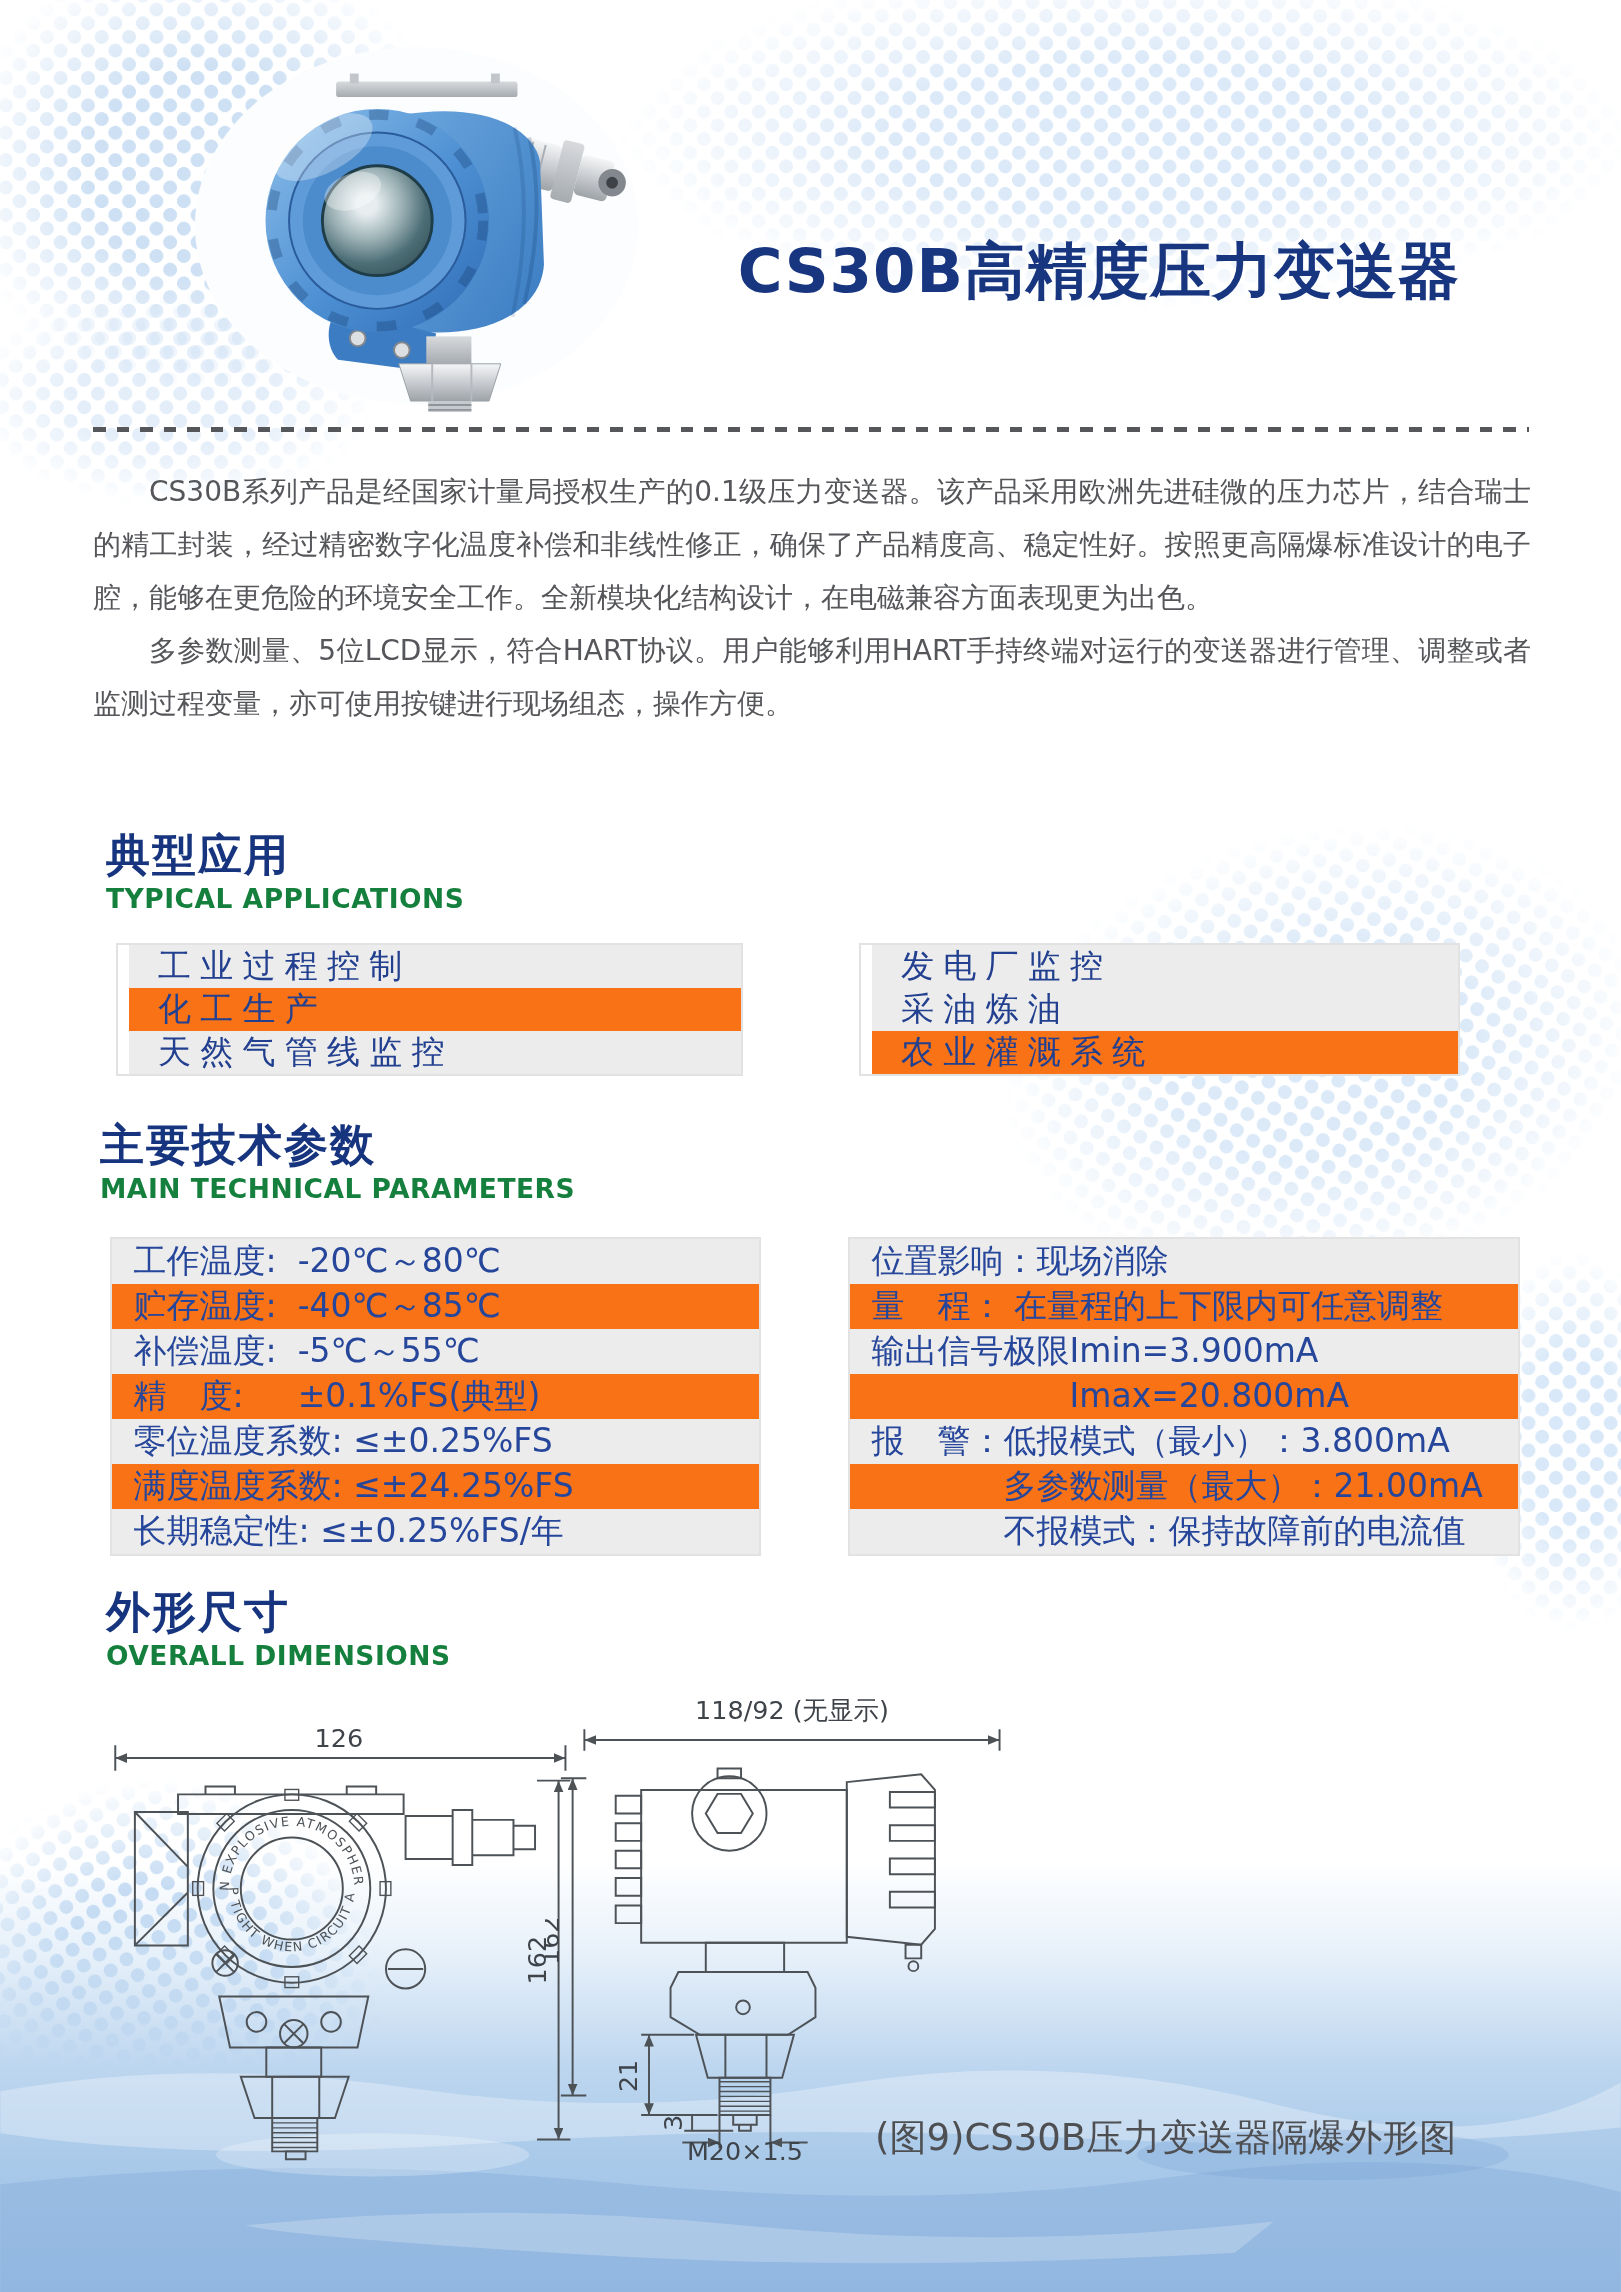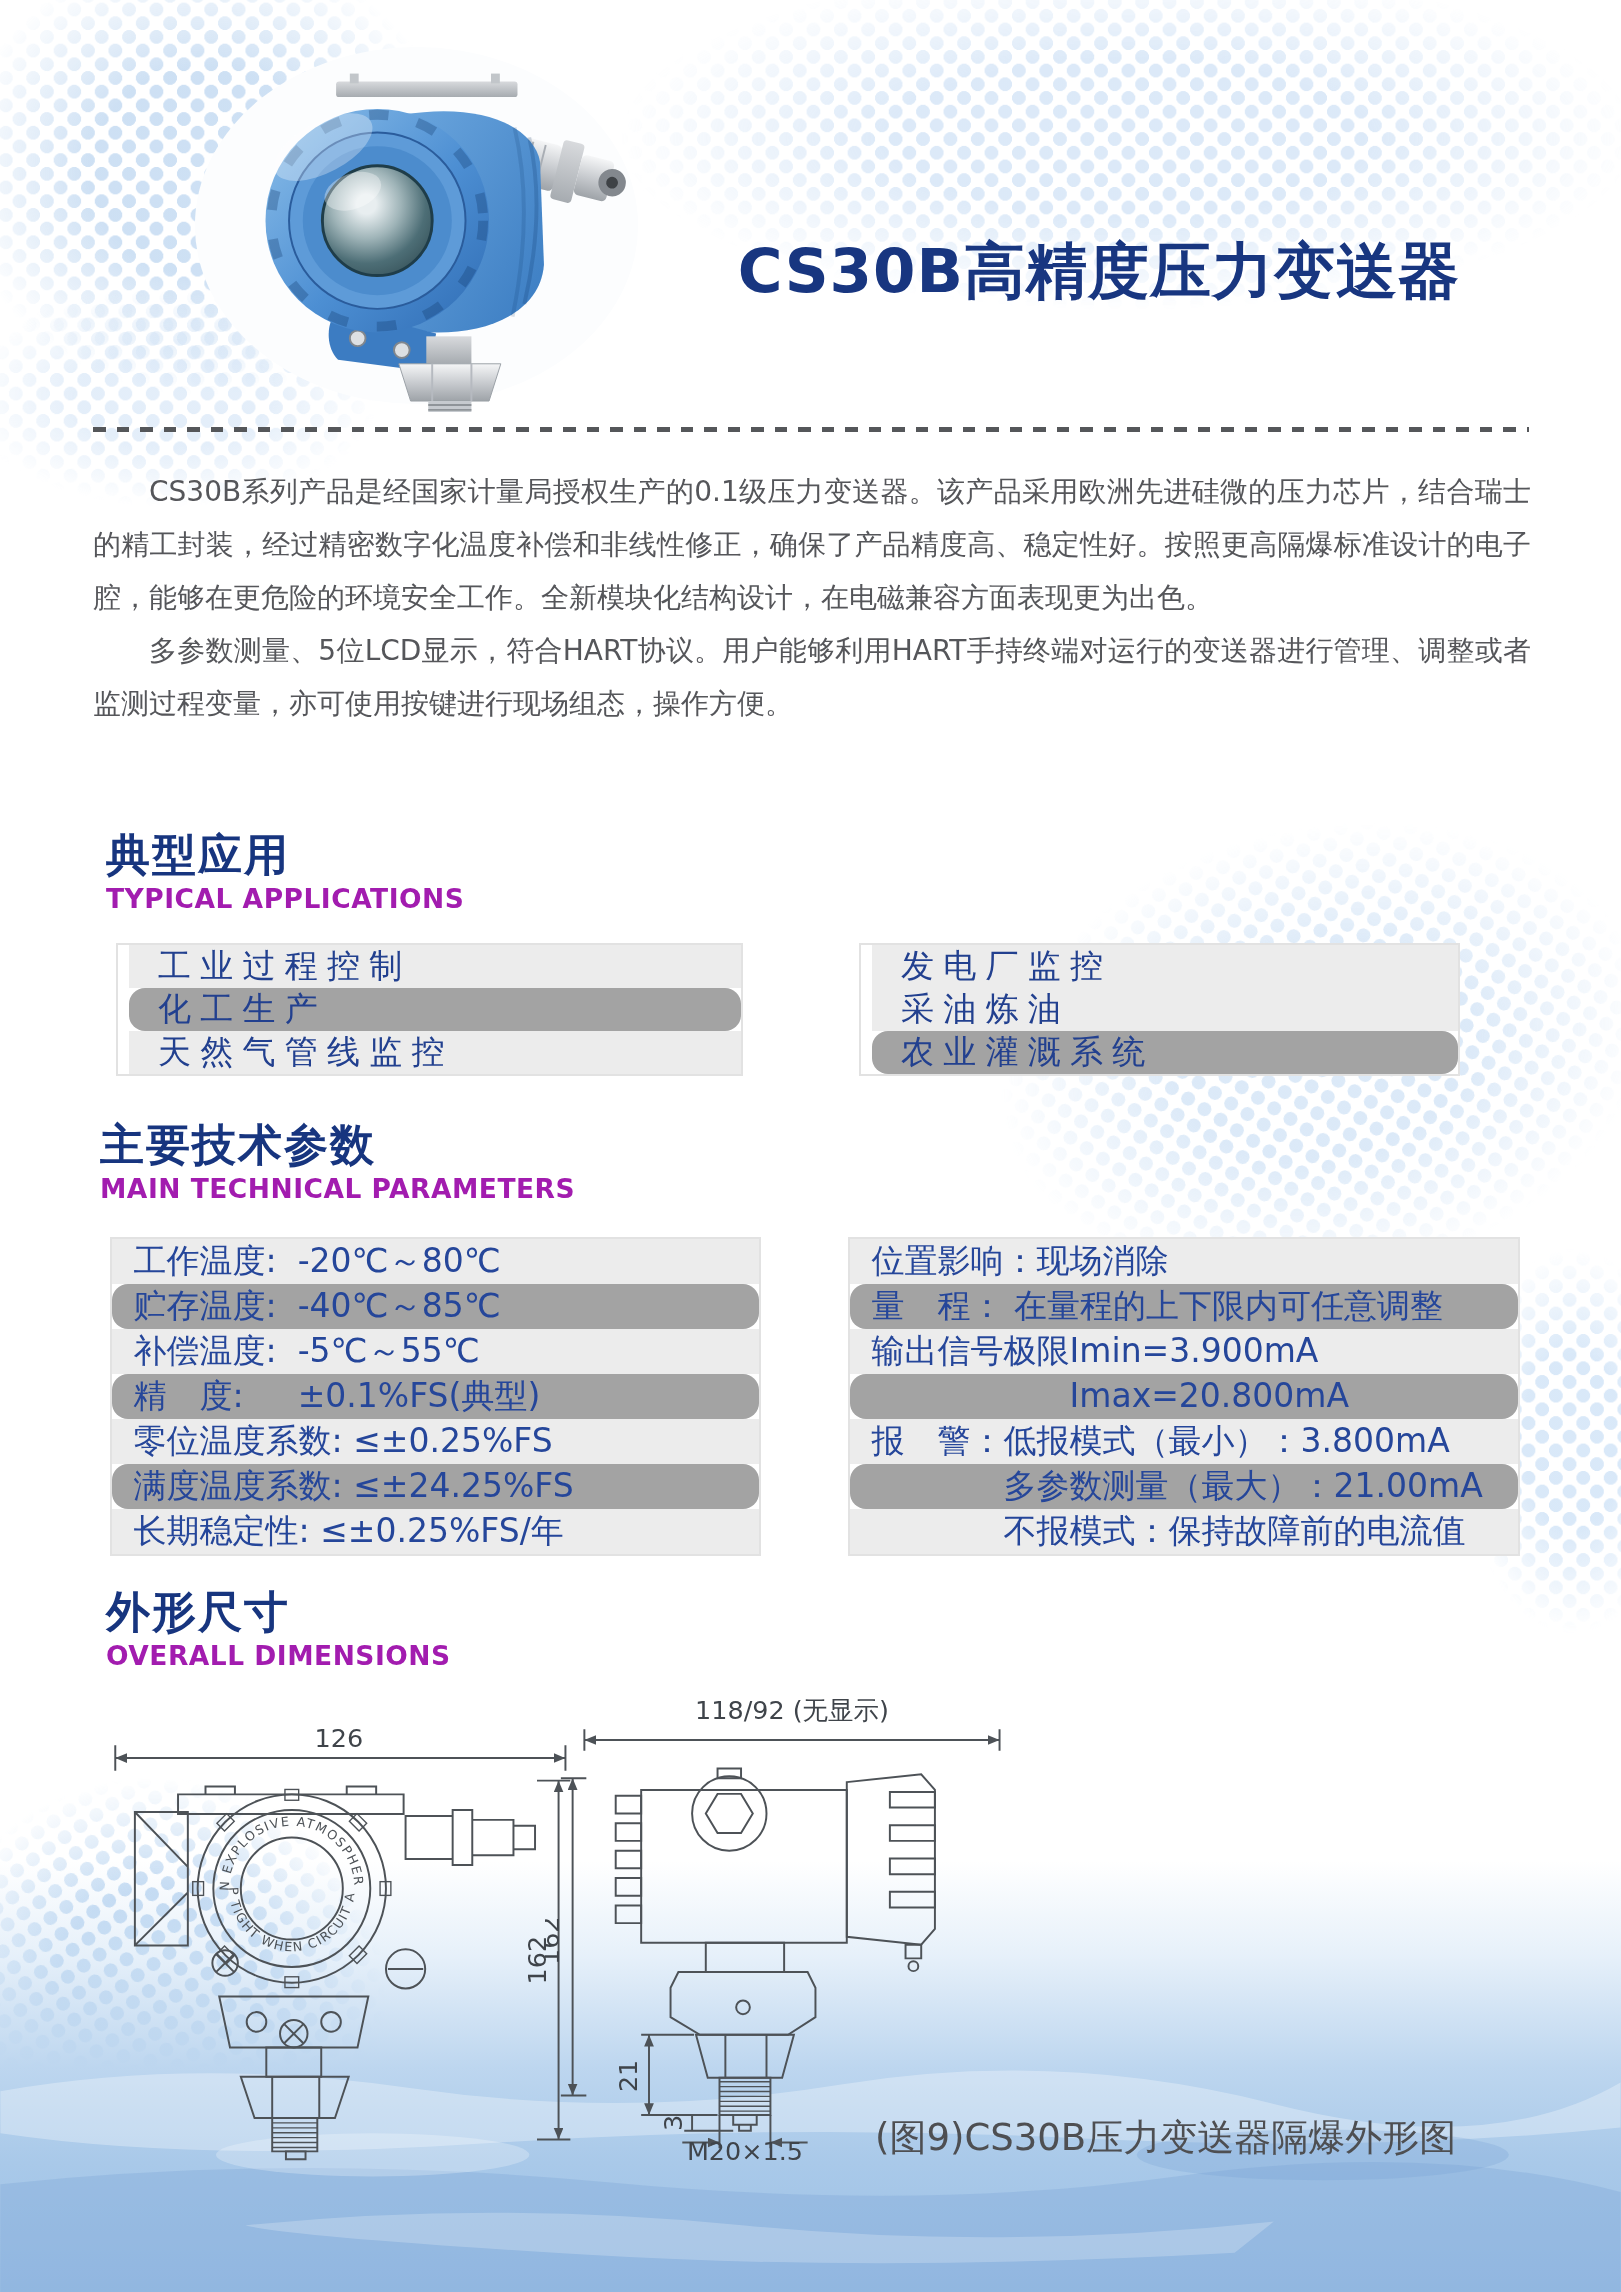--- a/index.html
+++ b/index.html
@@ -48,31 +48,31 @@
   }
   
   .intro{
     position:absolute;left:93px;top:465px;width:1438px;
     font-size:28px;line-height:53px;color:#55565a;text-align:justify;
   }
   .intro p{margin:0;text-indent:2em;}
   
   .sec-head{position:absolute;}
   .sec-head .cn{font-size:44px;font-weight:800;color:#17357f;letter-spacing:2px;line-height:51px;}
-  .sec-head .en{font-size:26.5px;font-weight:700;color:#a21caf;margin-top:2.9px;letter-spacing:0.5px;}
+  .sec-head .en{font-size:26.5px;font-weight:700;color:#15803d;margin-top:2.9px;letter-spacing:0.5px;}
   
   .app-table{position:absolute;border:2px solid #e2e2e2;background:#fff;padding-left:11px;}
   .left-app{left:116px;top:943px;width:612px;}
   .right-app{left:859px;top:943px;width:586px;}
   .row{
     height:43px;display:flex;align-items:center;padding-left:29px;
     font-size:33px;color:#22408f;letter-spacing:.28em;white-space:pre;
   }
   .g{background:#ececec;}
-  .w{background:#a3a3a3;border-radius:16px;}
+  .w{background:#f97316;}
   
   .param-table{position:absolute;border:2px solid #e2e2e2;background:#fff;font-size:33px;color:#25469a;}
   .left-param{left:110px;top:1237px;width:647px;}
   .right-param{left:848px;top:1237px;width:668px;}
   .prow{height:45px;display:flex;align-items:center;padding-left:21.6px;white-space:pre;}
   
   .photo{position:absolute;left:191px;top:44px;}
   .draw{position:absolute;}
   .draw-front{left:78px;top:1710px;}
   .draw-side{left:545px;top:1694px;}

